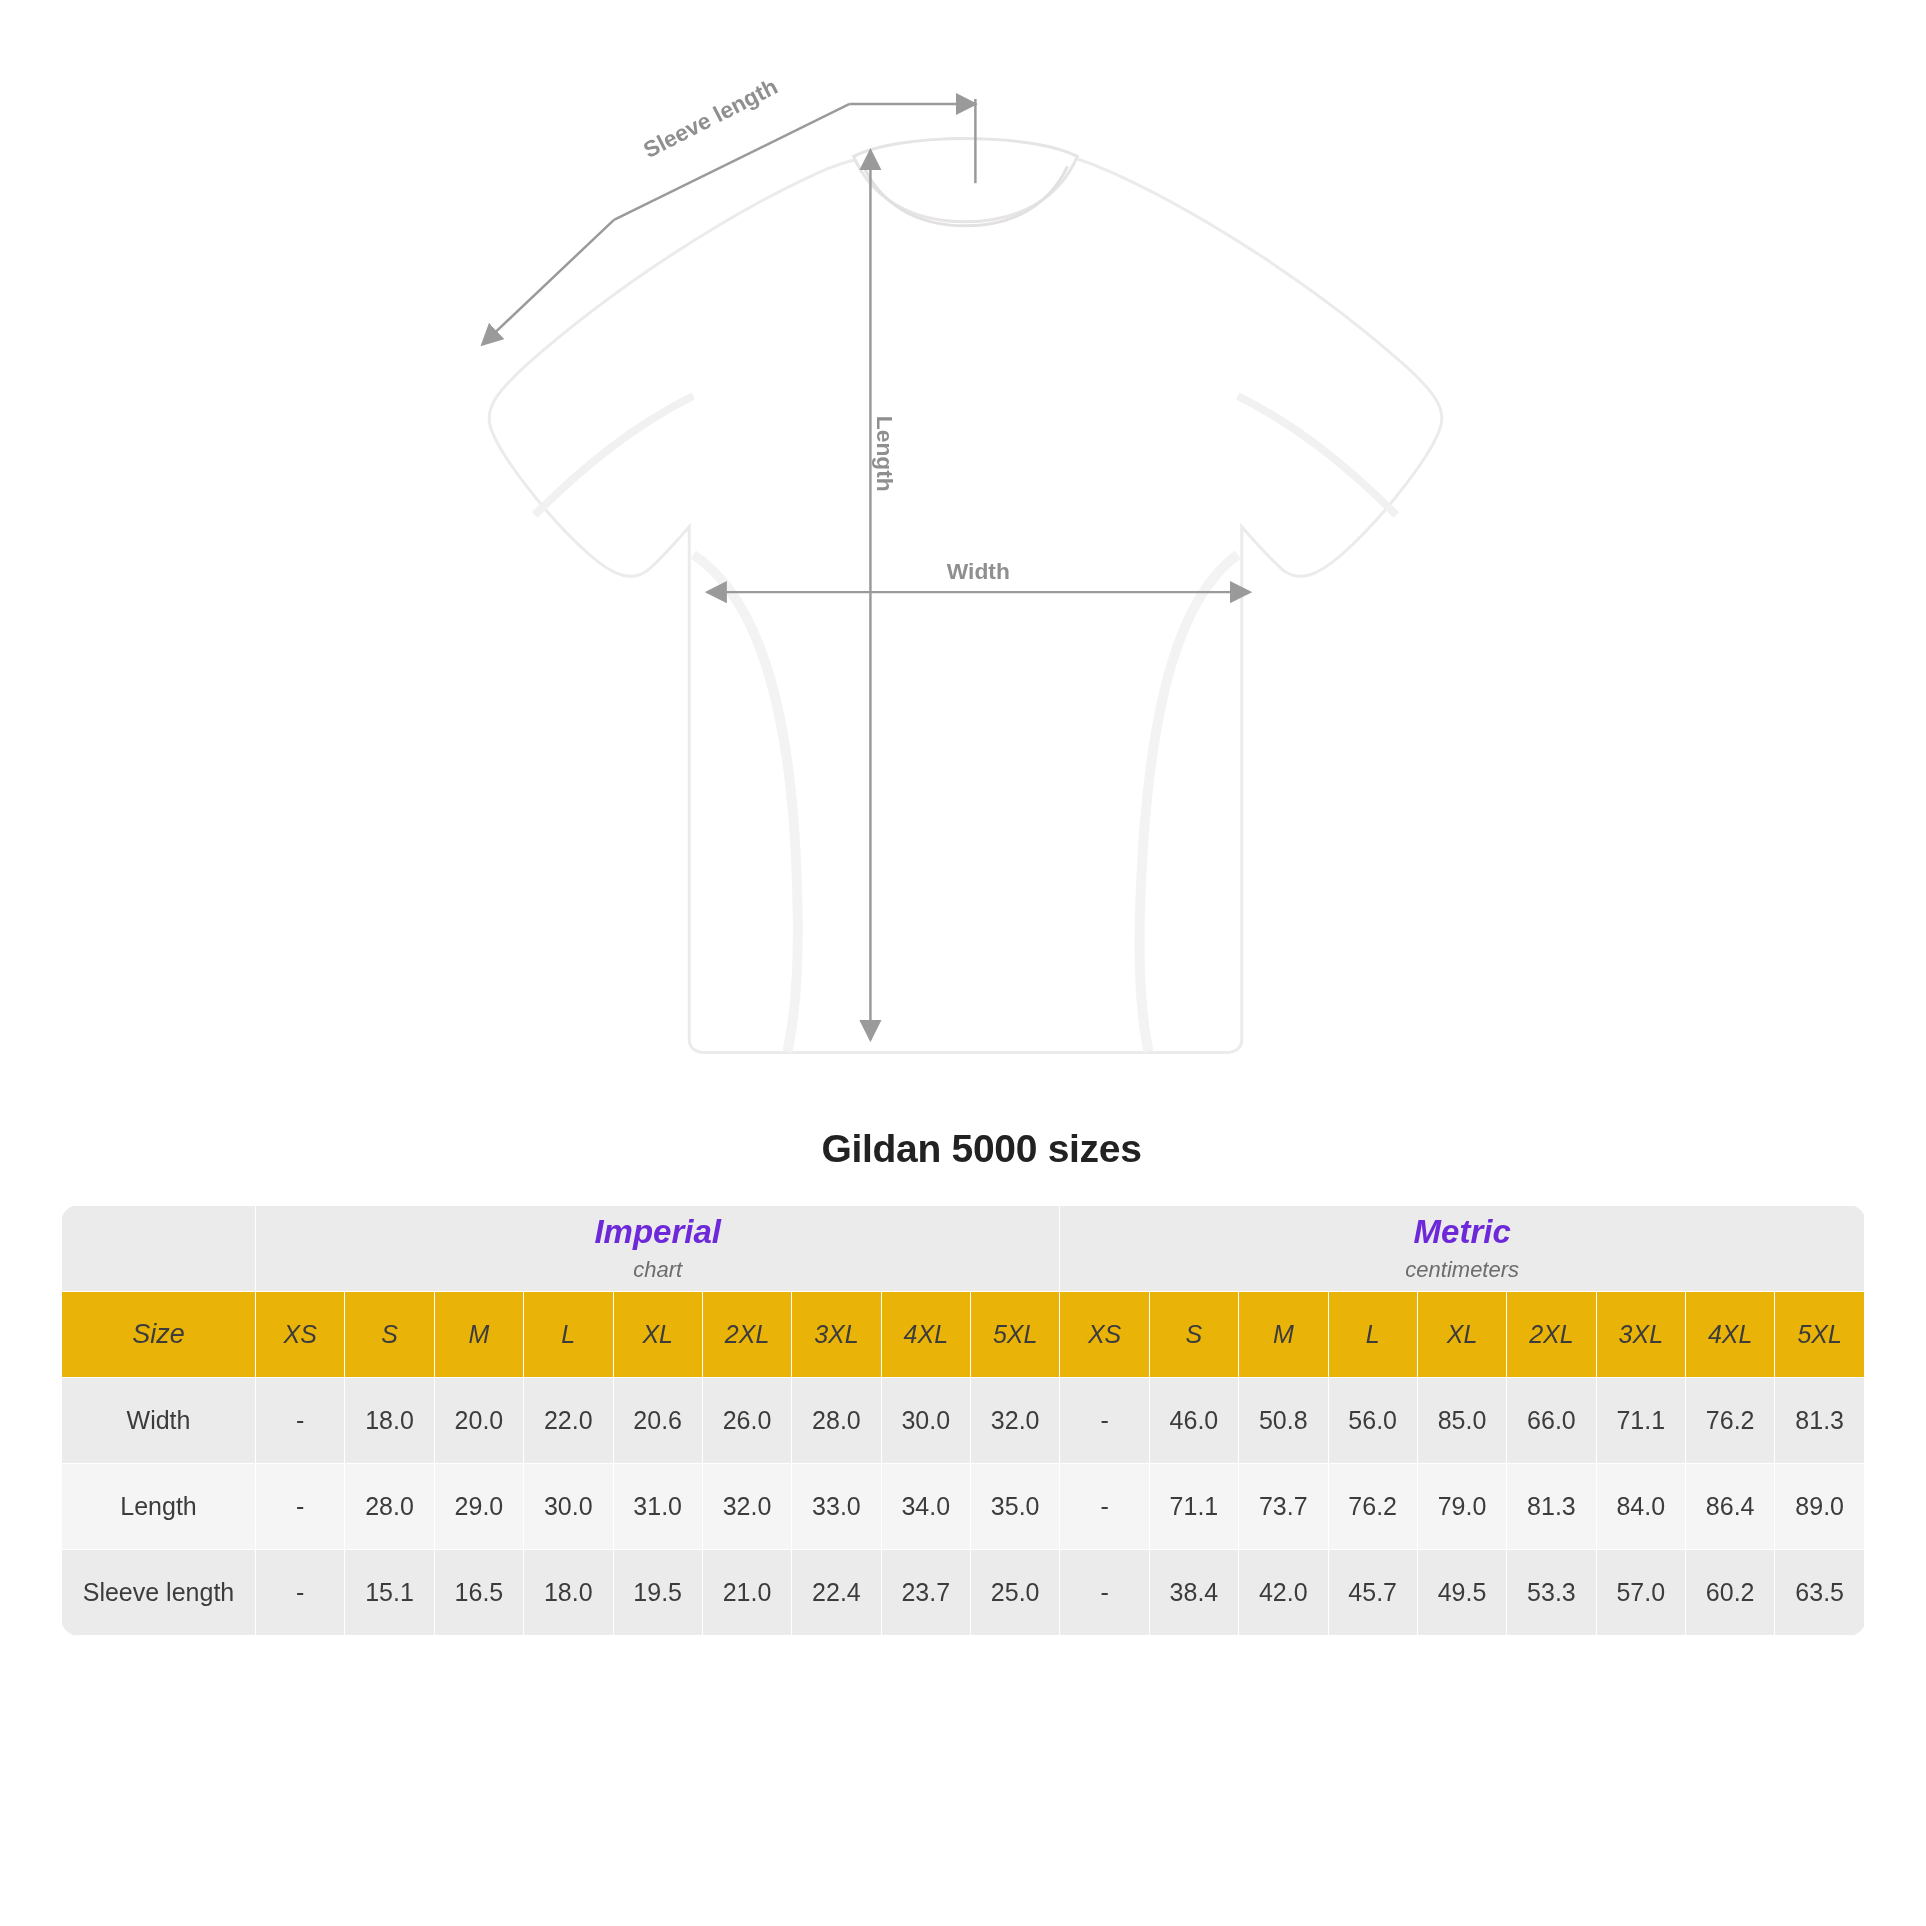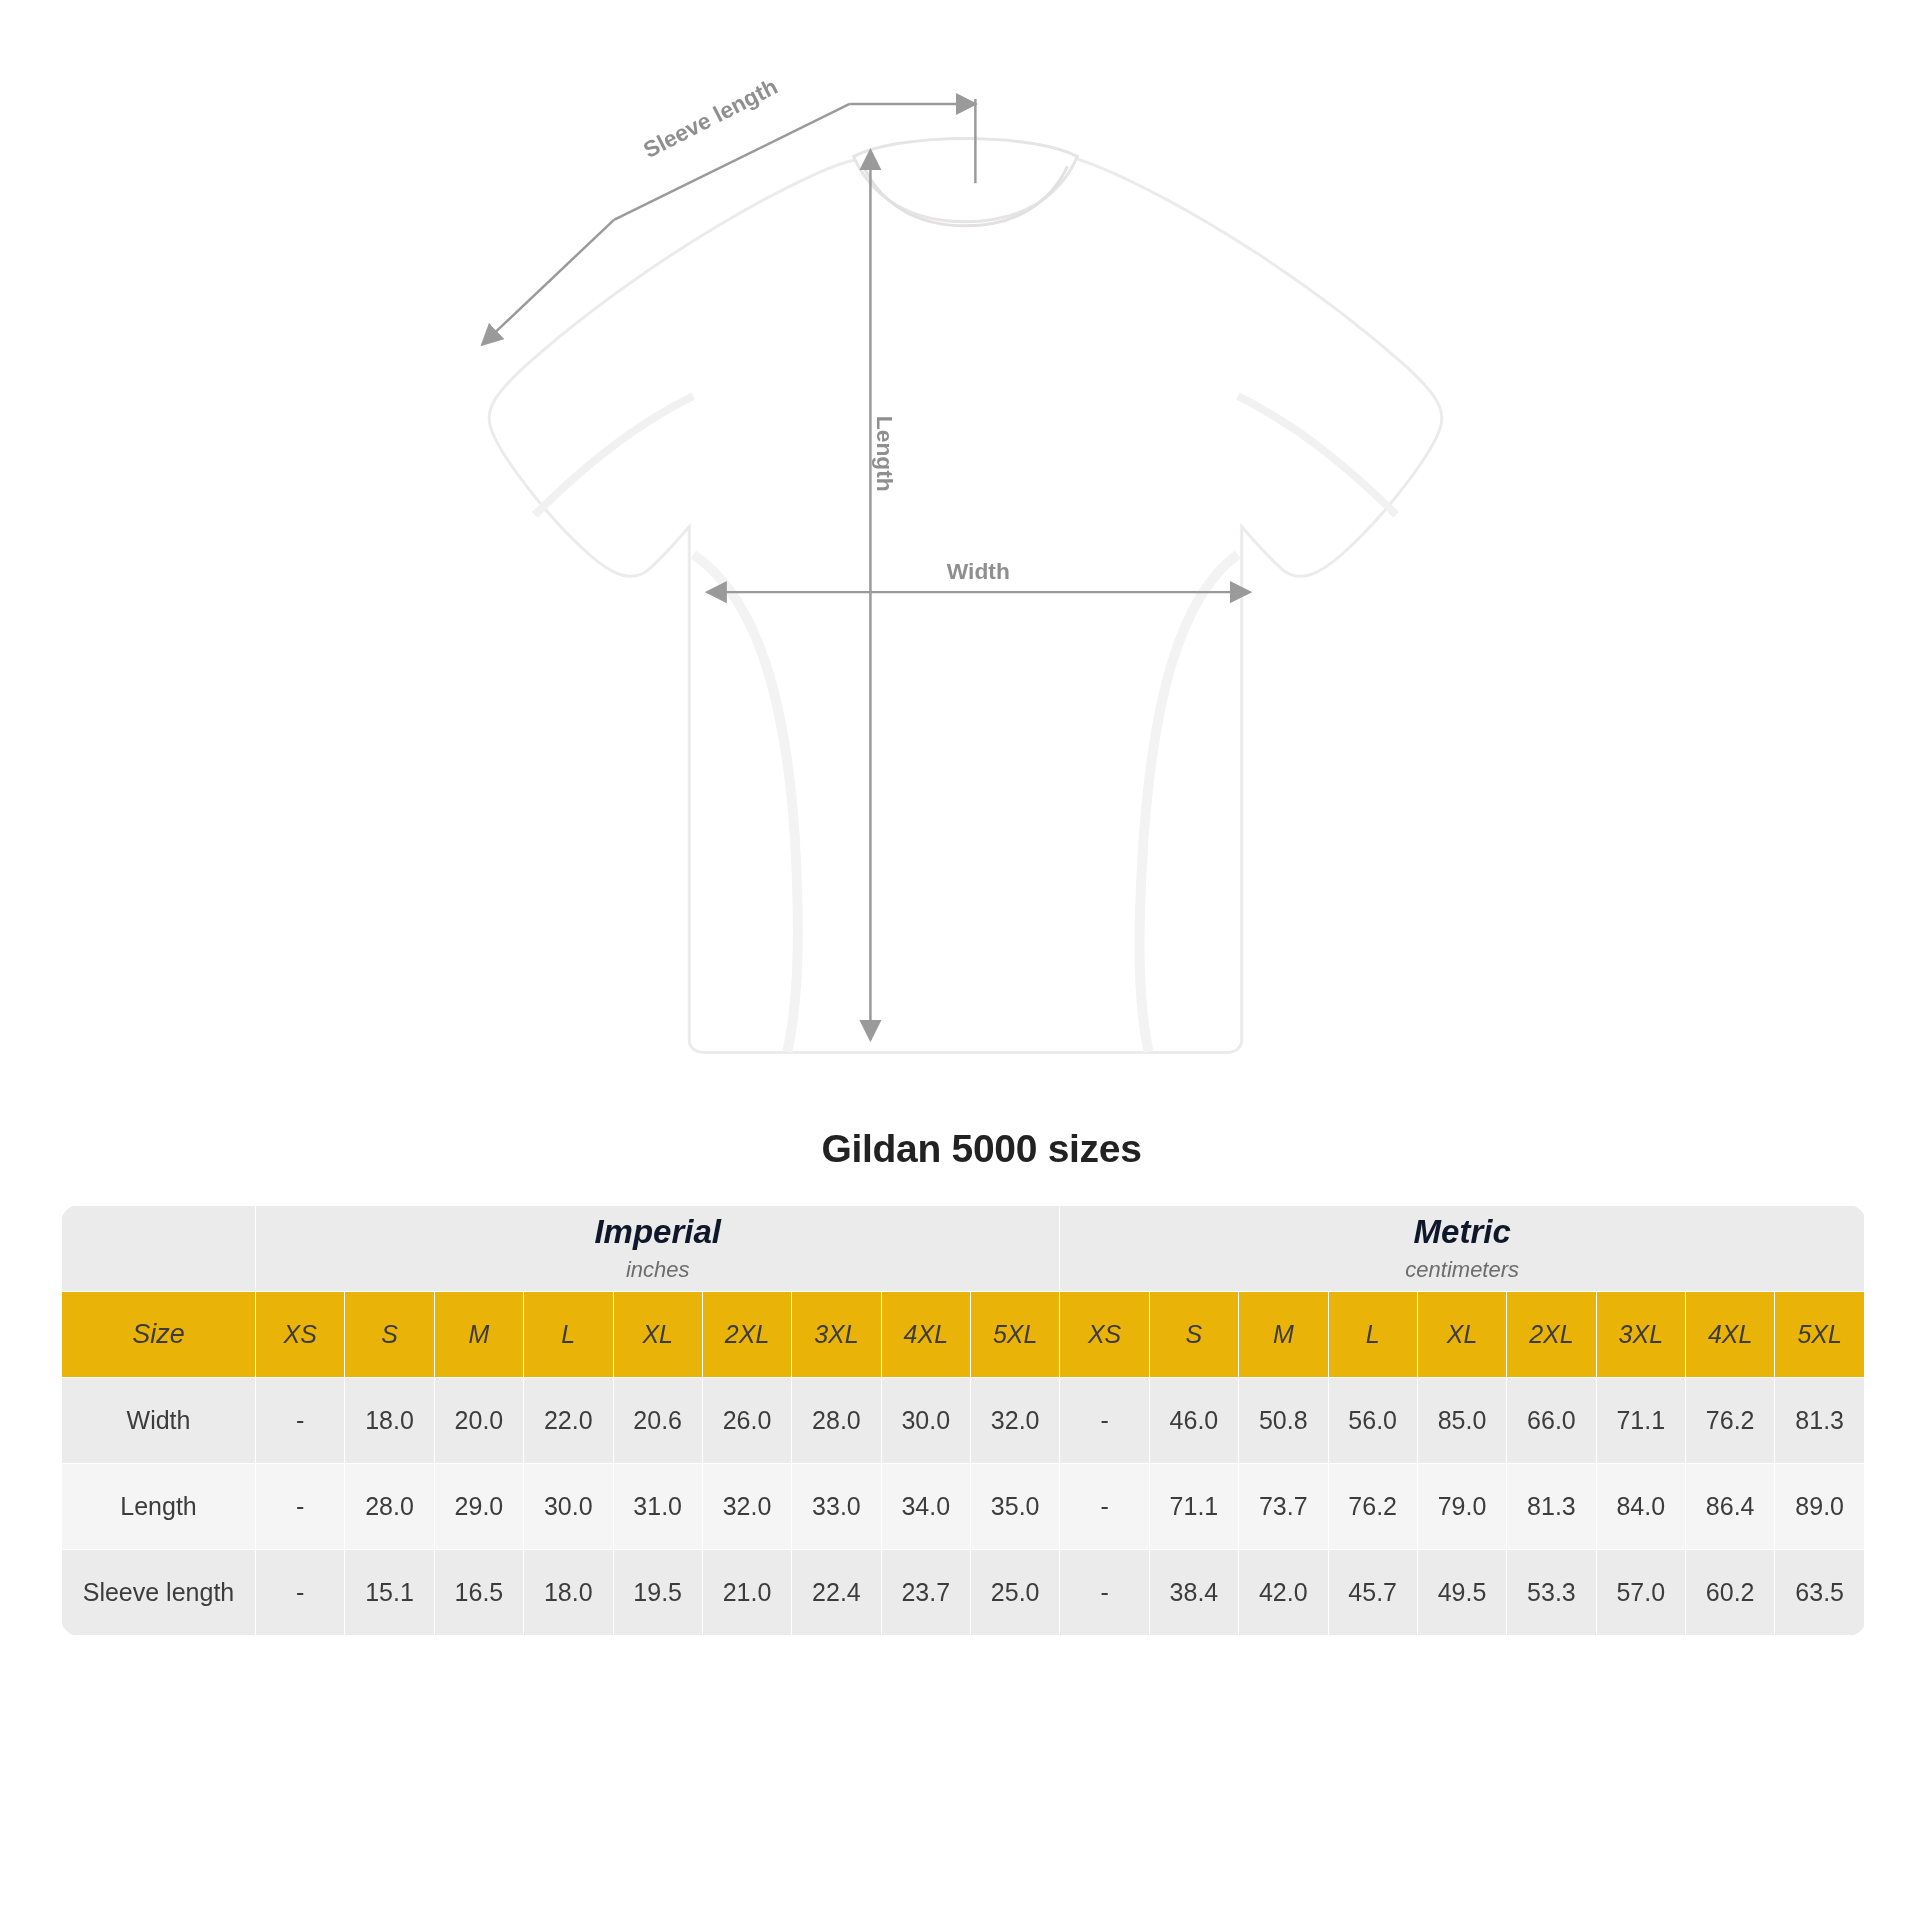--- a/index.html
+++ b/index.html
@@ -73,21 +73,21 @@
   }
   
   .unit-cell {
     background: #ebebeb;
     height: 145px;
   }
   .unit-name {
     font-size: 33px;
     font-weight: bold;
     font-style: italic;
-    color: #0f172a;
+    color: #6d28d9;
     line-height: 1.25;
   }
   .unit-sub {
     font-size: 22px;
     font-style: italic;
     color: #6d6d6d;
     line-height: 1.5;
   }
   .corner-cell {
     background: #ebebeb;
@@ -189,21 +189,21 @@
     <table class="size-table">
       <colgroup>
         <col class="label-col">
       </colgroup>
       <tbody>
 
         <tr>
           <td class="corner-cell"></td>
           <td class="unit-cell" colspan="9">
             <div class="unit-name">Imperial</div>
-            <div class="unit-sub">inches</div>
+            <div class="unit-sub">chart</div>
           </td>
           <td class="unit-cell" colspan="9">
             <div class="unit-name">Metric</div>
             <div class="unit-sub">centimeters</div>
           </td>
         </tr>
 
         <tr class="hdr-row">
           <td class="rowlabel">Size</td>
           <td>XS</td>

